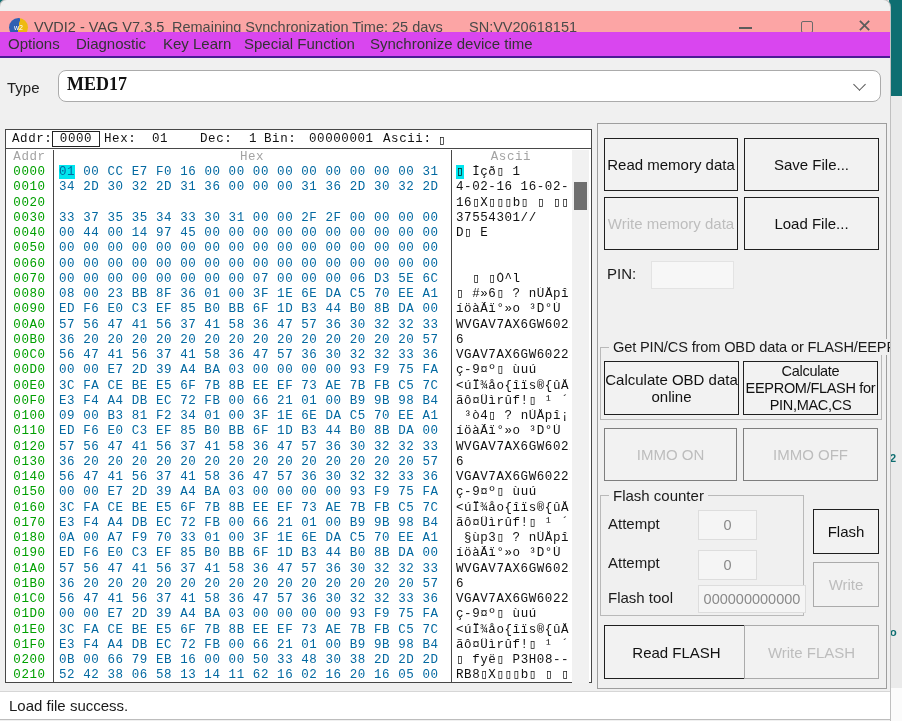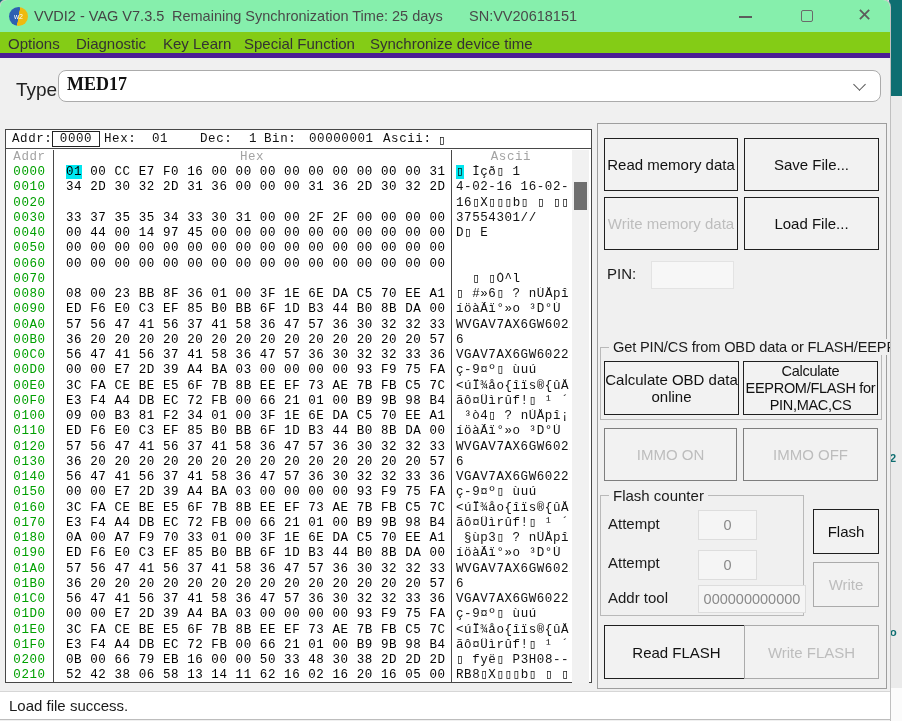--- a/index.html
+++ b/index.html
@@ -1,47 +1,47 @@
 <!DOCTYPE html>
 <html><head><meta charset="utf-8"><style>
 *{margin:0;padding:0;box-sizing:border-box}
 html,body{width:902px;height:721px;overflow:hidden;background:#e8e8e8;font-family:"Liberation Sans",sans-serif;position:relative}
 #corner-teal{position:absolute;left:0;top:0;width:16px;height:9px;background:#0e6e71}
 #bg-strip{position:absolute;right:0;top:0;width:13px;height:721px;background:#ebebeb}
 #bg-strip .teal-block{position:absolute;left:0;top:0;width:13px;height:96px;background:#0e6e71}
 #bg-strip .frag{position:absolute;left:1px;color:#0e6e71;font-size:11px;font-weight:700}
 #bg-strip .white-block{position:absolute;left:0;top:688px;width:13px;height:33px;background:#fbfbfb}
 #window{position:absolute;left:0;top:0;width:890px;height:721px;background:#f0f0f0;border-radius:7px 7px 0 0;overflow:hidden;box-shadow:0 0 0 1px #c0c0c0}
-.titlebar{position:absolute;left:0;top:0;width:890px;height:32px;background:#86efac}
+.titlebar{position:absolute;left:0;top:11px;width:890px;height:32px;background:#fca5a5}
 .app-icon{position:absolute;left:9px;top:7px;width:19px;height:19px;border-radius:50%;background:linear-gradient(100deg,#2e5fb2 49%,#eeba10 51%);color:#fff;font-size:7px;text-align:center;line-height:19px}
 .title-text{position:absolute;left:34px;top:8px;font-size:14.5px;color:#454545}
 .sync-text{position:absolute;left:172px;top:8px;font-size:14.5px;color:#4a4a4a}
 .sn-text{position:absolute;left:469px;top:8px;font-size:14.5px;color:#4a4a4a}
 .btn-min{position:absolute;left:739px;top:16px;width:13px;height:2px;background:#5c5c5c}
 .btn-max{position:absolute;left:801px;top:10px;width:12px;height:12px;border:1.5px solid #6a6a6a;border-radius:2px}
 .btn-close{position:absolute;left:857px;top:4px;font-size:18px;color:#5c5c5c}
-.menubar{position:absolute;left:0;top:32px;width:890px;height:26px;background:#84cc16;border-bottom:5px solid #4c1d95}
+.menubar{position:absolute;left:0;top:32px;width:890px;height:26px;background:#d946ef;border-bottom:2px solid #4c1d95}
 .menu-item{position:absolute;top:3px;font-size:15px;color:#333}
-.type-label{position:absolute;left:16px;top:79px;font-size:19px;color:#222}
+.type-label{position:absolute;left:7px;top:79px;font-size:15px;color:#222}
 .type-combo{position:absolute;left:58px;top:70px;width:823px;height:32px;background:#fff;border:1px solid #ababab;border-radius:8px}
 .type-value{position:absolute;left:8px;top:3px;font-family:"Liberation Serif",serif;font-weight:700;font-size:18px;color:#111}
 .combo-chev{position:absolute;right:16px;top:9px;width:9px;height:9px;border-right:1.6px solid #555;border-bottom:1.6px solid #555;transform:rotate(45deg)}
 #hexpanel{position:absolute;left:5px;top:129px;width:587px;height:554px;background:#fff;border:1px solid #474747}
 .mono{font-family:"Liberation Mono","DejaVu Sans Mono",monospace;font-size:12.5px;letter-spacing:0.575px}
 .infobar{position:absolute;left:0;top:0;width:585px;height:19px;background:#fff;border-bottom:1px solid #474747;color:#111}
 .infobar span{position:absolute;top:2px;white-space:pre}
 .addr-box{position:absolute;left:46px;top:1px;width:48px;height:16px;border:1px solid #222;text-align:center;line-height:15px;color:#111}
 .colheader{position:absolute;left:0;top:20px;width:585px;height:15px;color:#a3a3a3}
 .colheader span{position:absolute;text-align:center}
 .sep1{position:absolute;left:47px;top:20px;width:1px;height:532px;background:#474747}
 .sep2{position:absolute;left:445px;top:20px;width:1px;height:532px;background:#474747}
 #hexrows{position:absolute;left:0;top:35px;width:564px}
 .hrow{position:relative;height:15.26px;line-height:15.26px}
 .hrow .addr{position:absolute;left:0;width:47px;text-align:center;color:#00a000}
-.hrow .bytes{position:absolute;left:60px;white-space:pre;color:#000000}
+.hrow .bytes{position:absolute;left:53px;white-space:pre;color:#0369a1}
 .hrow .ascii{position:absolute;left:450px;width:114px;white-space:pre;overflow:hidden;color:#101010}
 .hl{background:#00e6ef}
 .vscroll{position:absolute;left:566px;top:20px;width:17px;height:533px;background:#f1f1f1}
 .vthumb{position:absolute;left:2px;top:32px;width:13px;height:28px;background:#6f6f6f}
 #rightpanel{position:absolute;left:597px;top:123px;width:290px;height:566px;border:1px solid #9e9e9e;background:#f0f0f0}
 .btn{position:absolute;background:#f2f2f2;border:1px solid #1f1f1f;font-size:15px;color:#111;display:flex;align-items:center;justify-content:center;text-align:center;line-height:17px;font-family:"Liberation Sans",sans-serif;white-space:pre-line;overflow:hidden}
 .btn.dis{color:#bdbdbd}
 .b-immo{border-color:#7e7e7e}
 .b-light{border-color:#ababab}
 .grp{position:absolute;border:1px solid #b9b9b9}
@@ -135,20 +135,21 @@
           <span class="bytes">00 00 00 00 00 00 00 00 00 00 00 00 00 00 00 00</span>
           <span class="ascii"></span>
         </div>
         <div class="hrow">
           <span class="addr">0060</span>
           <span class="bytes">00 00 00 00 00 00 00 00 00 00 00 00 00 00 00 00</span>
           <span class="ascii"></span>
         </div>
         <div class="hrow">
           <span class="addr">0070</span>
+          <span class="bytes">00 00 00 00 00 00 00 00 07 00 00 00 06 D3 5E 6C</span>
           <span class="ascii">  ▯ ▯Ó^l</span>
         </div>
         <div class="hrow">
           <span class="addr">0080</span>
           <span class="bytes">08 00 23 BB 8F 36 01 00 3F 1E 6E DA C5 70 EE A1</span>
           <span class="ascii">▯ #»6▯ ? nÚÅpî¡</span>
         </div>
         <div class="hrow">
           <span class="addr">0090</span>
           <span class="bytes">ED F6 E0 C3 EF 85 B0 BB 6F 1D B3 44 B0 8B DA 00</span>
@@ -296,21 +297,21 @@
 PIN,MAC,CS</button>
     <button class="btn dis b-immo" style="left:6px;top:304px;width:133px;height:53px">IMMO ON</button>
     <button class="btn dis b-immo" style="left:145px;top:304px;width:135px;height:53px">IMMO OFF</button>
     <div class="grp" style="left:2px;top:371px;width:204px;height:121px">
       <span class="grp-label">Flash counter</span>
     </div>
     <span class="lbl" style="left:10px;top:391px">Attempt</span>
     <div class="inp" style="left:100px;top:386px;width:59px;height:30px">0</div>
     <span class="lbl" style="left:10px;top:430px">Attempt</span>
     <div class="inp" style="left:100px;top:426px;width:59px;height:30px">0</div>
-    <span class="lbl" style="left:10px;top:465px">Addr tool</span>
+    <span class="lbl" style="left:10px;top:465px">Flash tool</span>
     <div class="inp" style="left:100px;top:461px;width:108px;height:28px">000000000000</div>
     <button class="btn" style="left:215px;top:385px;width:66px;height:45px">Flash</button>
     <button class="btn dis b-light" style="left:215px;top:438px;width:66px;height:45px">Write</button>
     <button class="btn" style="left:6px;top:501px;width:145px;height:54px">Read FLASH</button>
     <button class="btn dis b-light" style="left:146px;top:501px;width:135px;height:54px">Write FLASH</button>
   </div>
 
   <div class="statusbar">
     <span class="status-text">Load file success.</span>
   </div>

